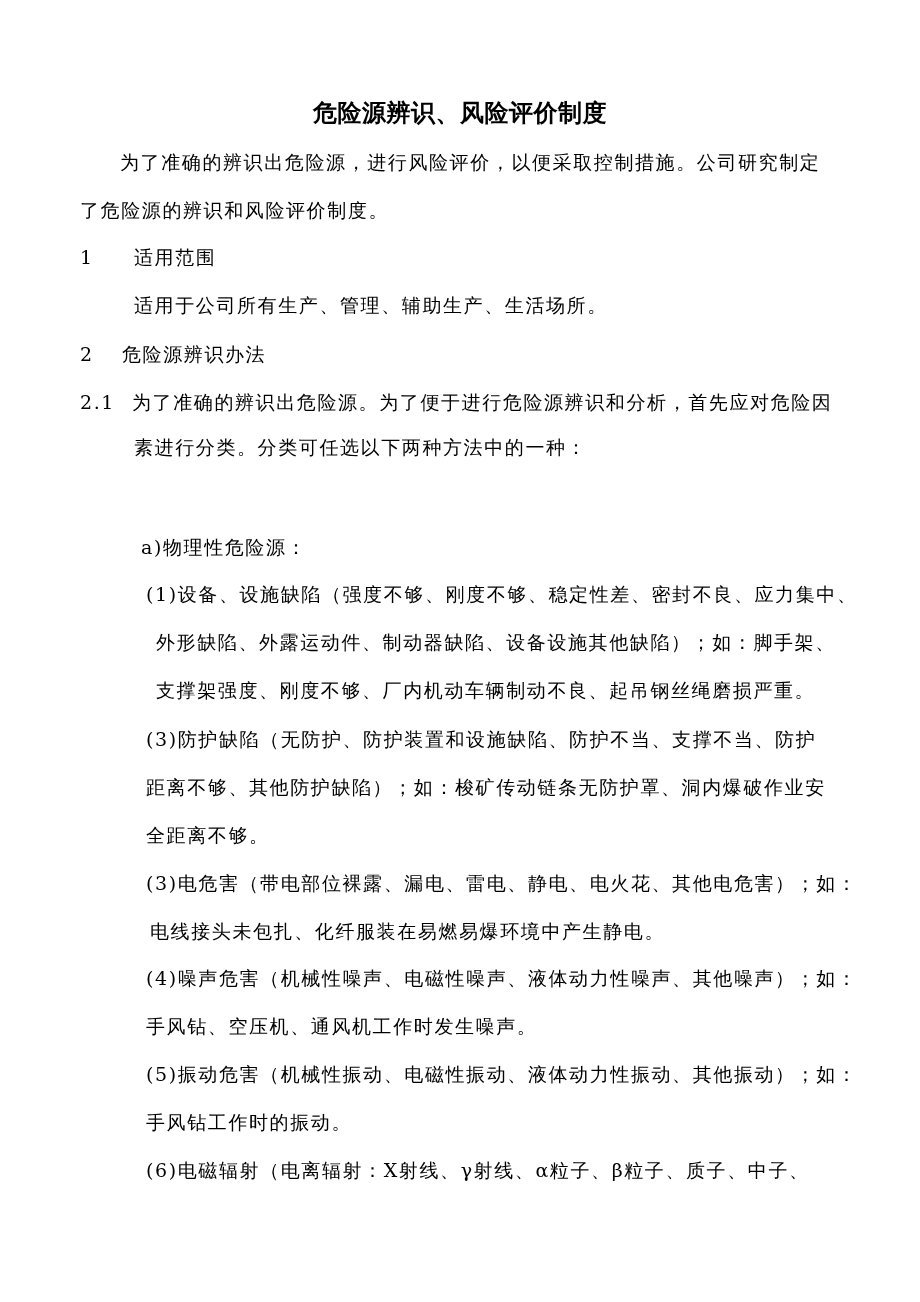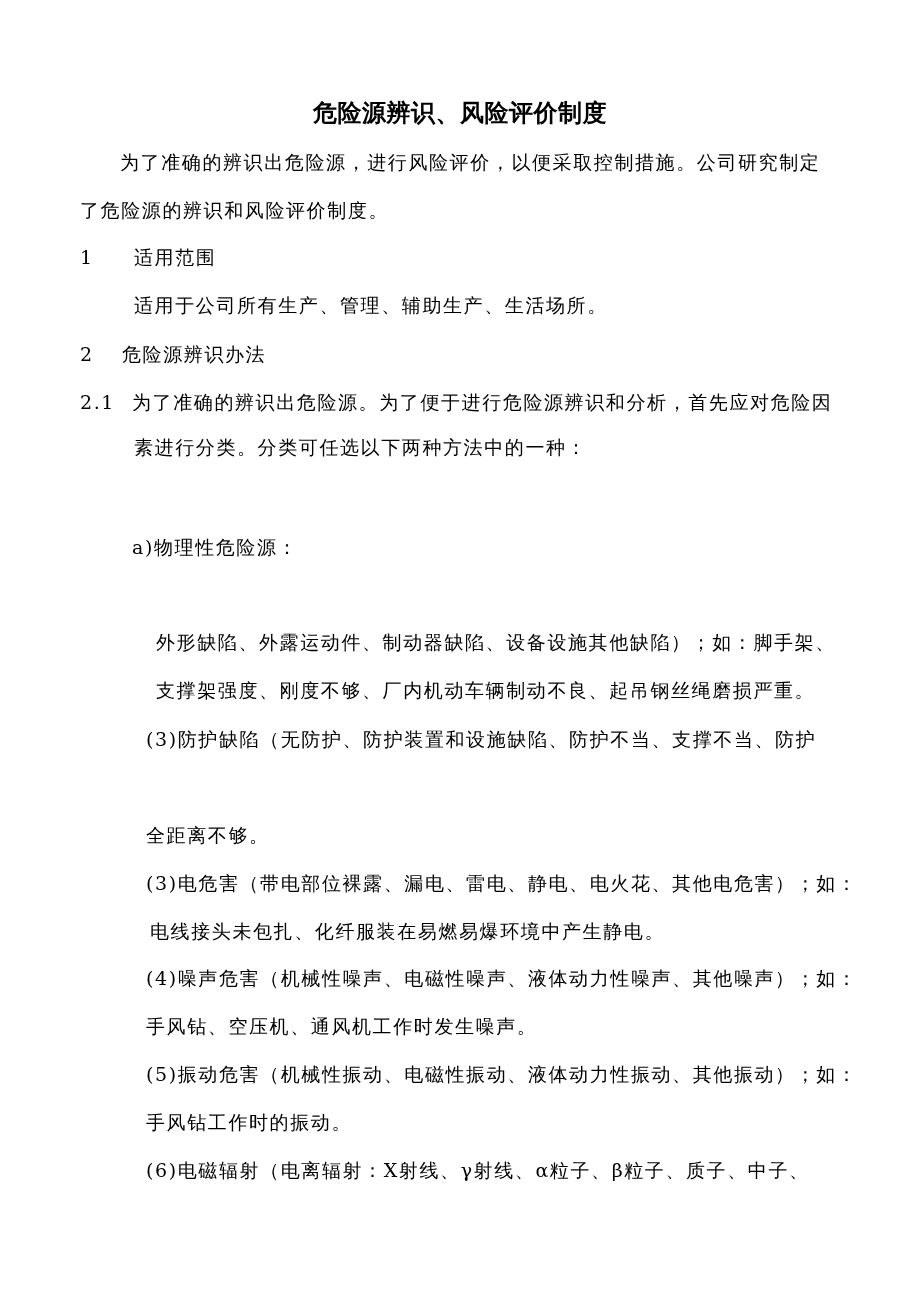--- a/index.html
+++ b/index.html
@@ -64,26 +64,28 @@
   <div class="line" style="left:80px; top:342px;">
     <span class="num" style="width:42px;">2</span><span>危险源辨识办法</span>
   </div>
 
   <div class="line" style="left:80px; top:390px;">
     <span class="num" style="width:52px;">2.1</span><span>为了准确的辨识出危险源。为了便于进行危险源辨识和分析，首先应对危险因</span>
   </div>
   <div class="line" style="left:134px; top:435px;">素进行分类。分类可任选以下两种方法中的一种：</div>
 
 
-  <div class="line" style="left:132px; top:535px;">a)物理性危险源：</div>
+  <div class="line" style="left:141px; top:535px;">a)物理性危险源：</div>
 
+  <div class="line" style="left:146px; top:582px;">(1)设备、设施缺陷（强度不够、刚度不够、稳定性差、密封不良、应力集中、</div>
   <div class="line" style="left:156px; top:630px;">外形缺陷、外露运动件、制动器缺陷、设备设施其他缺陷）；如：脚手架、</div>
   <div class="line" style="left:156px; top:678px;">支撑架强度、刚度不够、厂内机动车辆制动不良、起吊钢丝绳磨损严重。</div>
 
   <div class="line" style="left:146px; top:727px;">(3)防护缺陷（无防护、防护装置和设施缺陷、防护不当、支撑不当、防护</div>
+  <div class="line" style="left:146px; top:775px;">距离不够、其他防护缺陷）；如：梭矿传动链条无防护罩、洞内爆破作业安</div>
   <div class="line" style="left:146px; top:823px;">全距离不够。</div>
 
   <div class="line" style="left:146px; top:871px;">(3)电危害（带电部位裸露、漏电、雷电、静电、电火花、其他电危害）；如：</div>
   <div class="line" style="left:150px; top:919px;">电线接头未包扎、化纤服装在易燃易爆环境中产生静电。</div>
 
   <div class="line" style="left:146px; top:966px;">(4)噪声危害（机械性噪声、电磁性噪声、液体动力性噪声、其他噪声）；如：</div>
   <div class="line" style="left:146px; top:1014px;">手风钻、空压机、通风机工作时发生噪声。</div>
 
   <div class="line" style="left:146px; top:1062px;">(5)振动危害（机械性振动、电磁性振动、液体动力性振动、其他振动）；如：</div>
   <div class="line" style="left:146px; top:1110px;">手风钻工作时的振动。</div>

